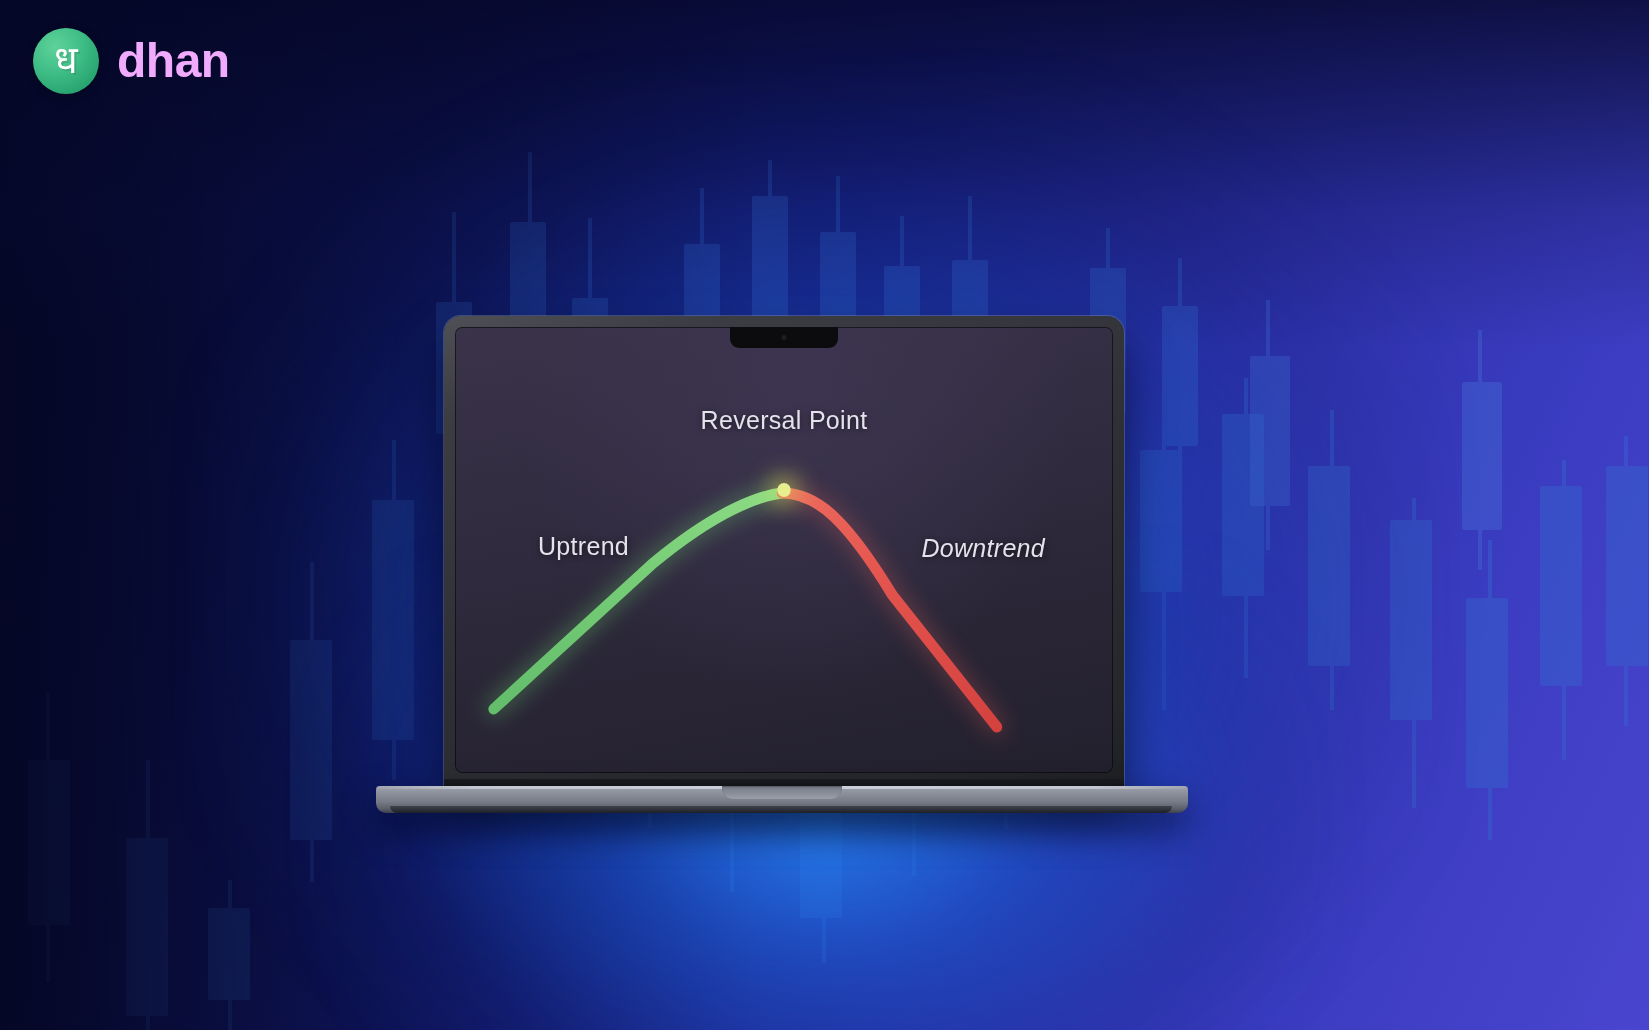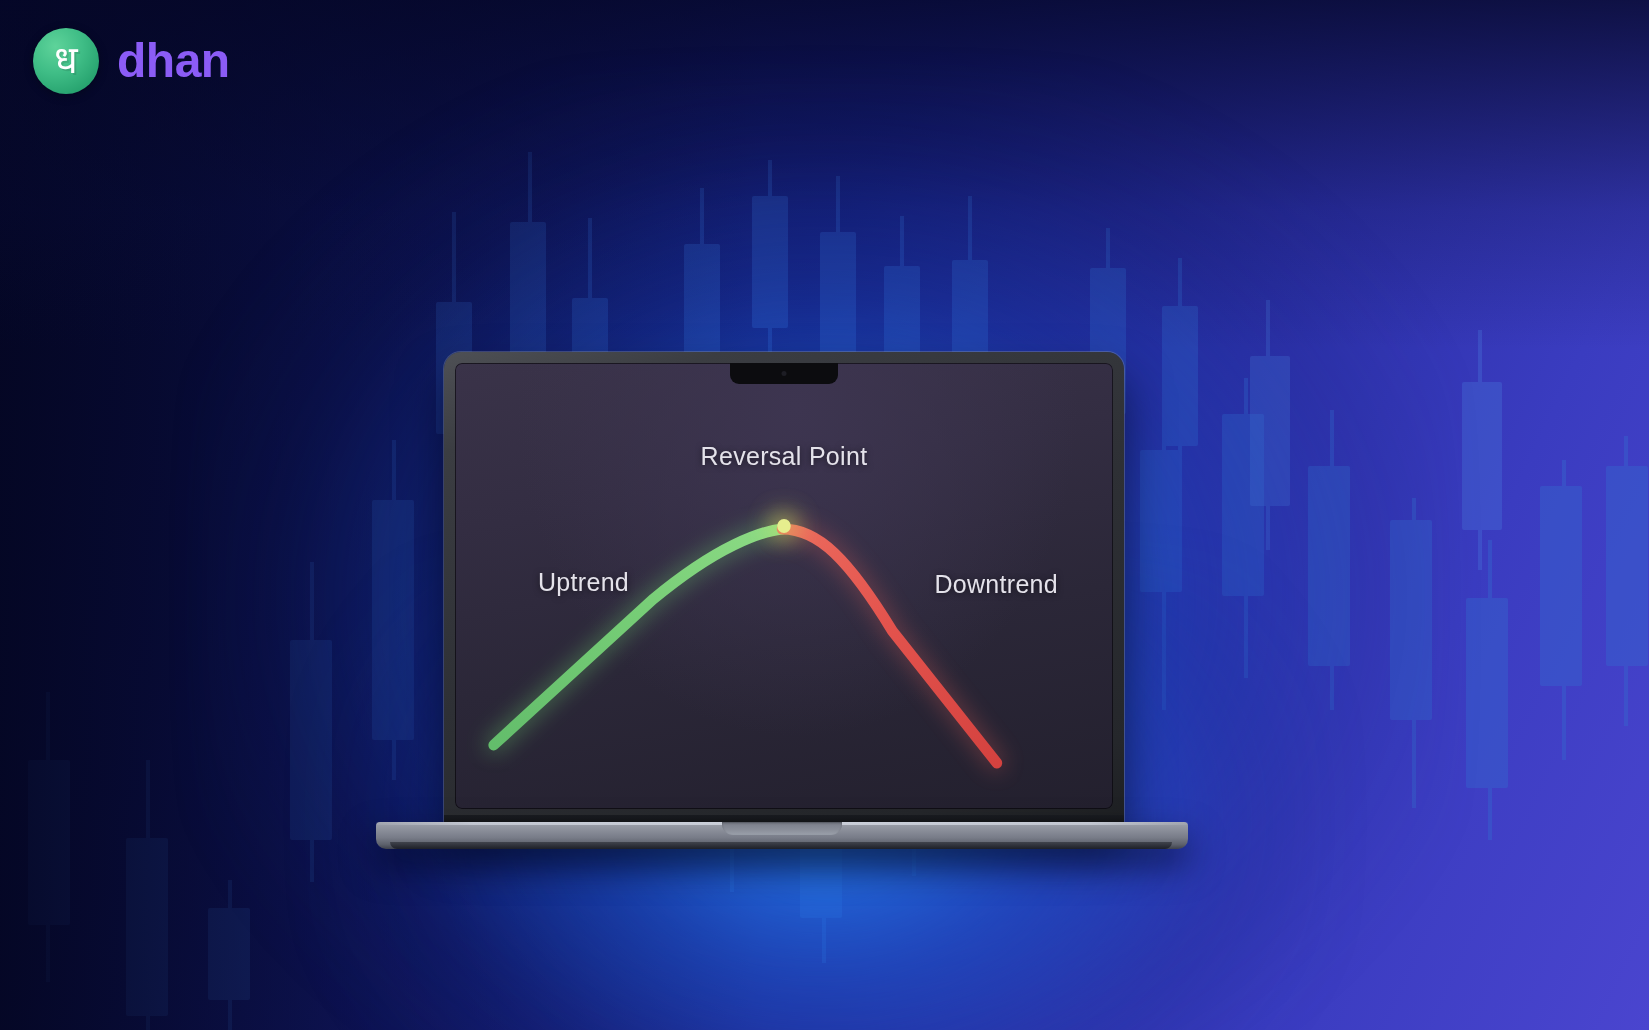--- a/index.html
+++ b/index.html
@@ -78,34 +78,33 @@
   .logo-mark .glyph {
     color:#ffffff;
     font-family:"Liberation Serif", serif;
     font-size:38px;
     line-height:1;
     font-weight:400;
     margin-top:-2px;
     text-shadow:2px 2px 0 rgba(0,0,0,0.10);
   }
   .logo-word {
-    color:#8b5cf6;
+    color:#f0abfc;
     font-size:48px;
     font-weight:700;
     letter-spacing:-0.5px;
     line-height:1;
   }
 
   
   .laptop {
     position:absolute;
     left:376px; top:316px;
     width:812px; height:500px;
     z-index:30;
-    margin-top:36px;
   }
   .lid {
     position:absolute;
     left:68px; top:0;
     width:680px; height:473px;
     background:linear-gradient(160deg,#4e5055 0%,#3b3d42 14%,#2e3035 50%,#25272b 88%,#1d1f22 100%);
     border-radius:17px 17px 5px 5px;
     padding:11px 11px 16px 11px;
     box-shadow:
       0 0 0 1px rgba(150,155,165,0.34),
@@ -142,21 +141,21 @@
     position:absolute;
     color:#e4e2ea;
     font-size:25px;
     letter-spacing:0.3px;
     white-space:nowrap;
     text-shadow:0 1px 6px rgba(0,0,0,0.55);
     z-index:9;
   }
   #lbl-reversal { left:50%; transform:translateX(-50%); top:79px; }
   #lbl-uptrend  { left:83px;  top:205px; }
-  #lbl-downtrend{ right:55px; top:207px; }
+  #lbl-downtrend{ right:68px; top:207px;font-style:italic; }
 
   
   .base {
     position:absolute;
     left:0; top:470px;
     width:812px; height:27px;
     background:linear-gradient(180deg,#9fa3ad 0%,#8d919c 26%,#787c88 58%,#5c606b 84%,#3e414b 100%);
     border-radius:4px 4px 10px 10px;
     box-shadow:0 16px 34px rgba(2,4,22,0.55);
   }

